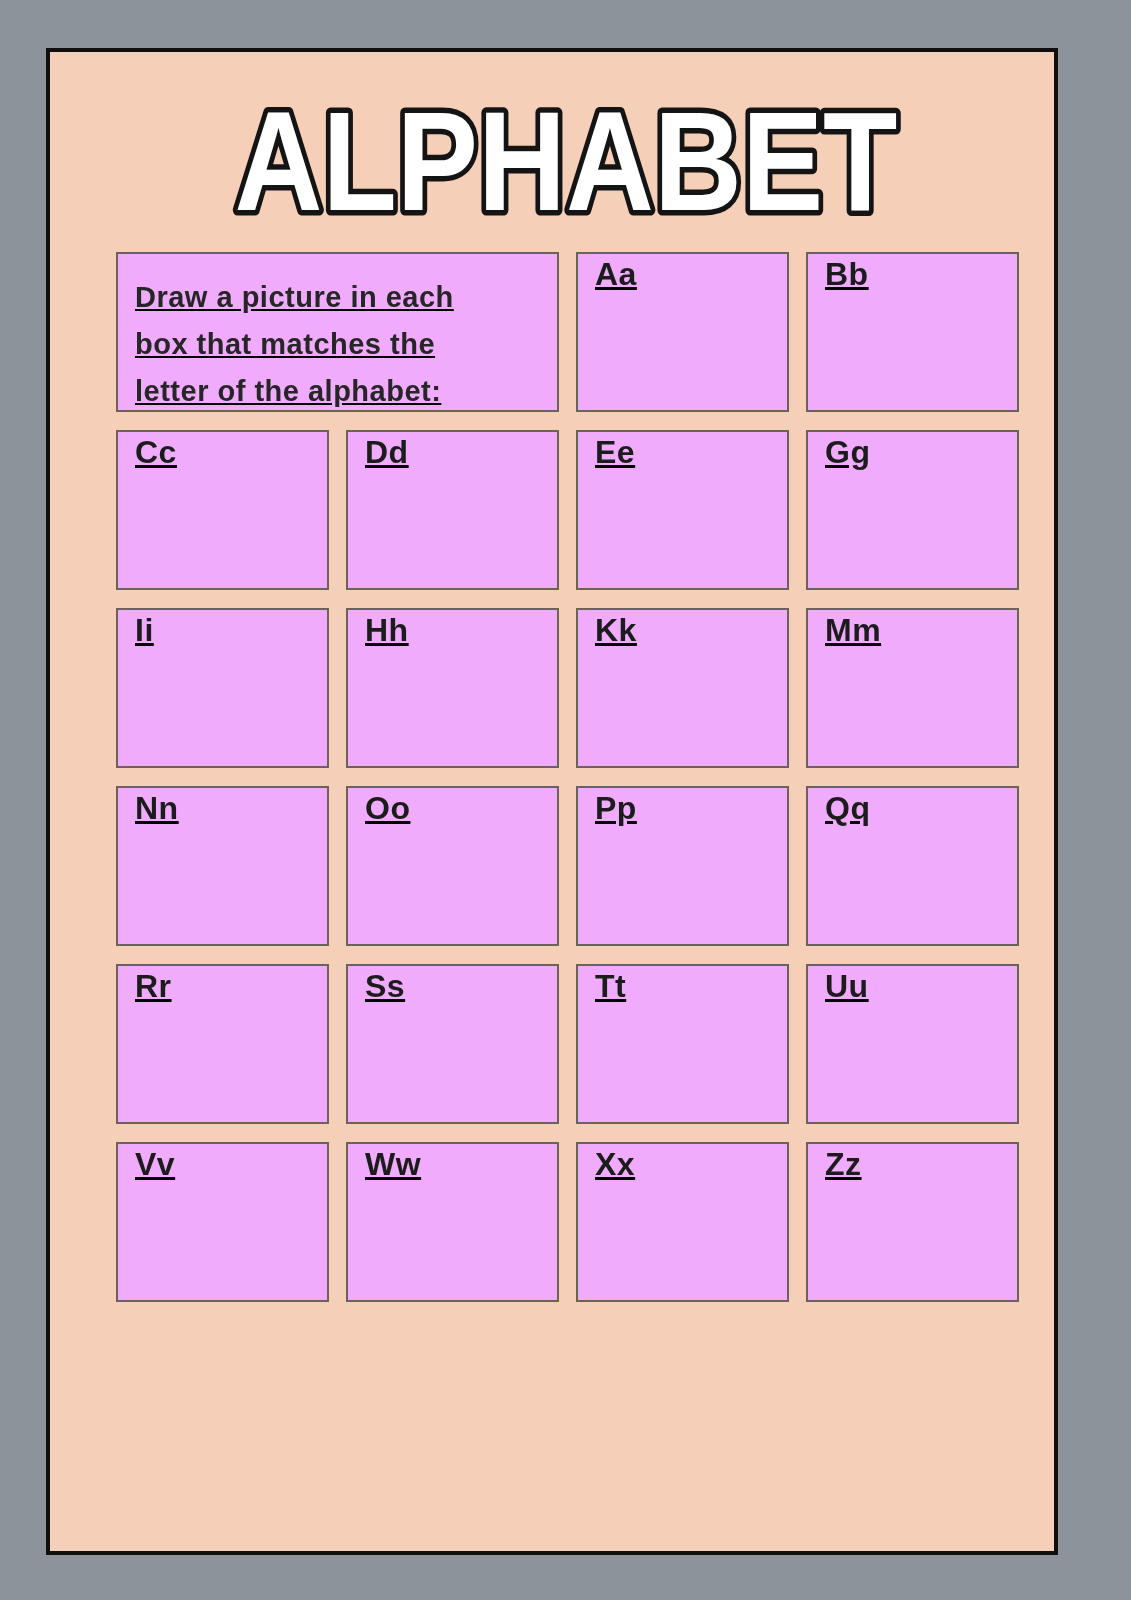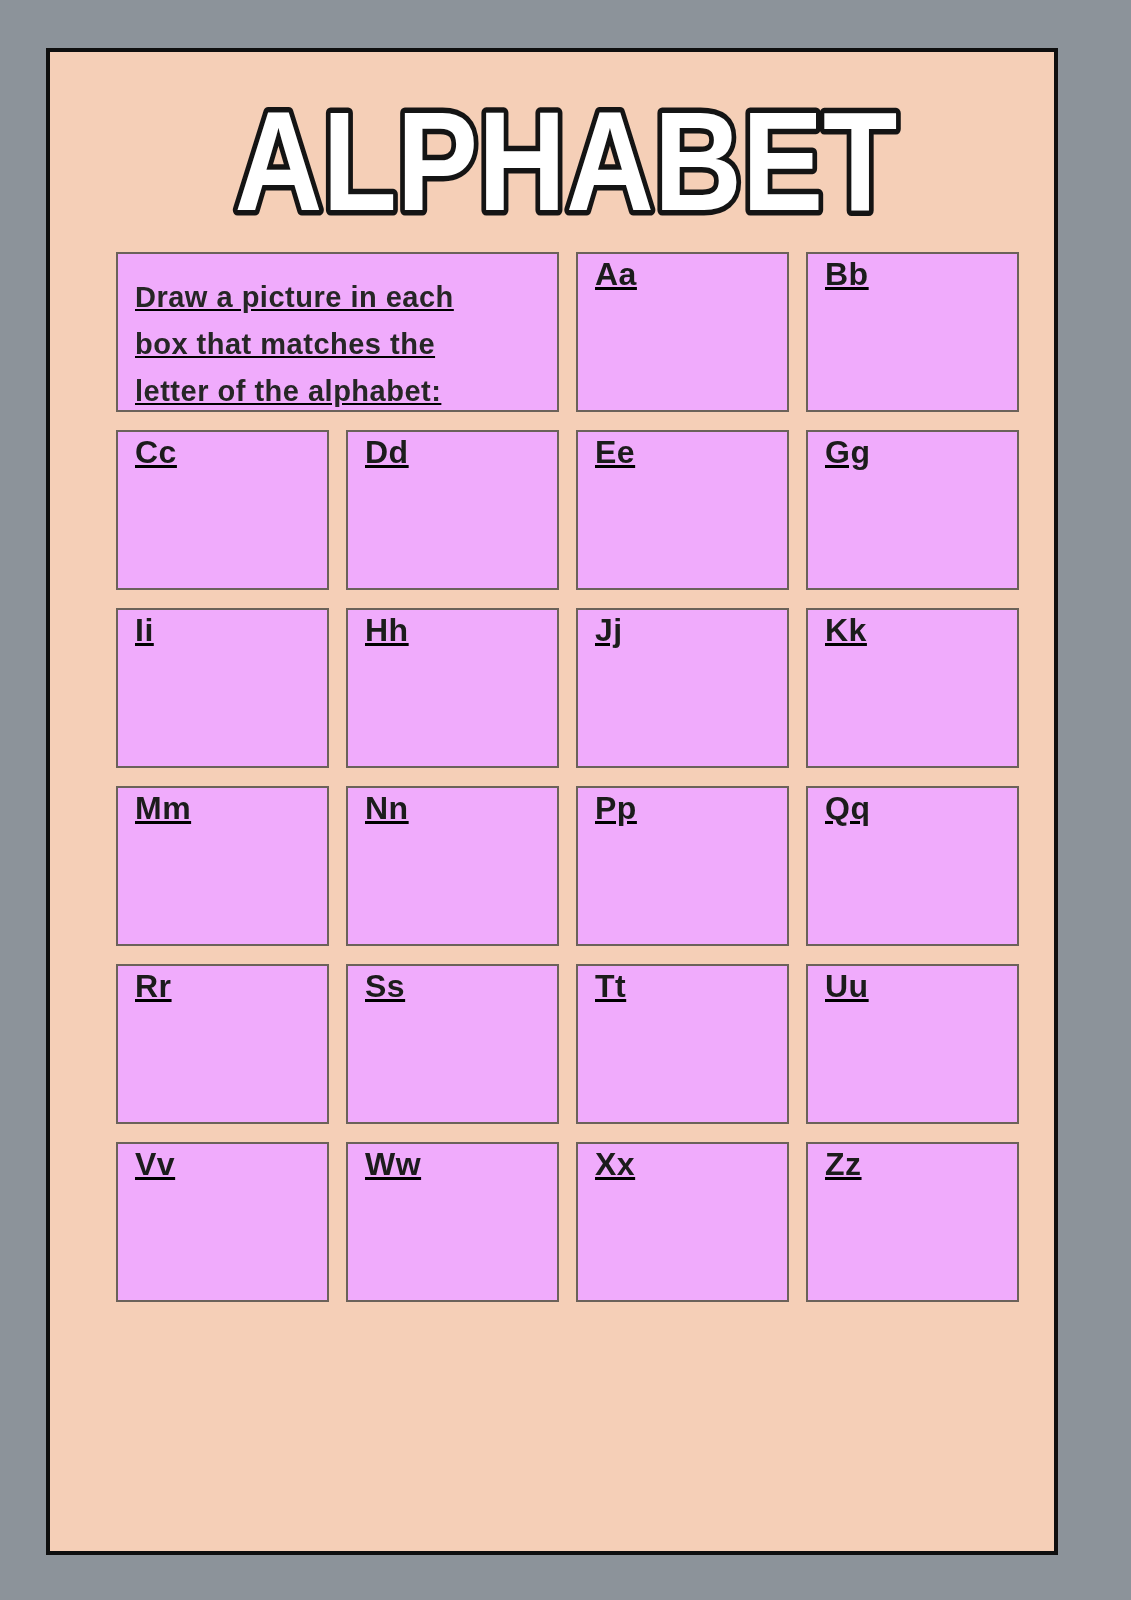--- a/index.html
+++ b/index.html
@@ -111,30 +111,30 @@
       <div class="box">
           <span class="letter">Gg</span>
         </div>
       <div class="box">
           <span class="letter">Ii</span>
         </div>
       <div class="box">
           <span class="letter">Hh</span>
         </div>
       <div class="box">
-          <span class="letter">Jj</span>
-        </div>
-      <div class="box">
           <span class="letter">Kk</span>
         </div>
       <div class="box">
           <span class="letter">Mm</span>
         </div>
       <div class="box">
           <span class="letter">Nn</span>
+        </div>
+      <div class="box">
+          <span class="letter">Oo</span>
         </div>
       <div class="box">
           <span class="letter">Pp</span>
         </div>
       <div class="box">
           <span class="letter">Qq</span>
         </div>
       <div class="box">
           <span class="letter">Rr</span>
         </div>

